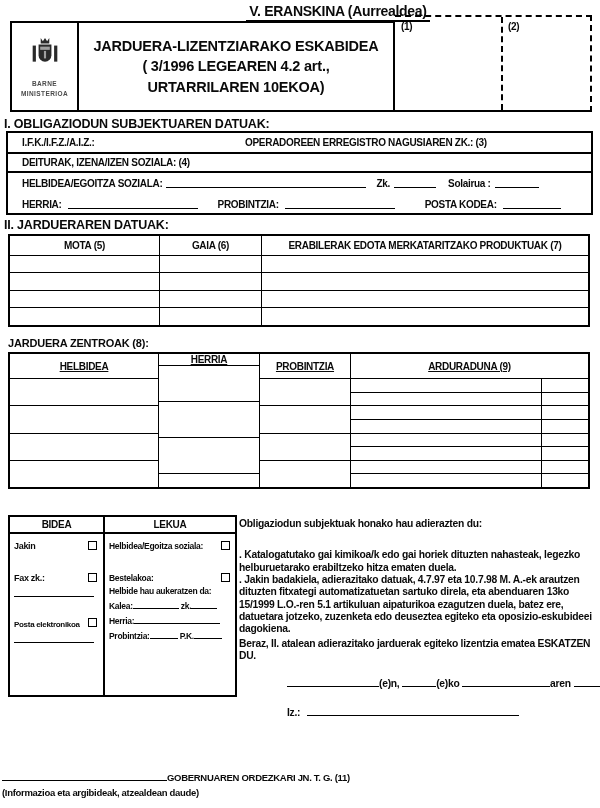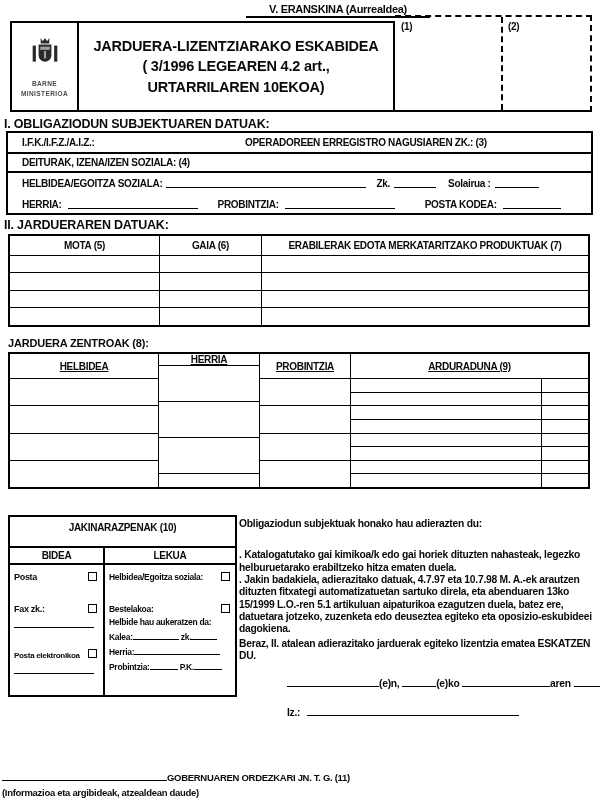--- a/index.html
+++ b/index.html
@@ -7,21 +7,21 @@
   .page {
     position:relative; width:600px; height:808px; background:#ffffff;
     font-family:"Liberation Sans", sans-serif; color:#0a0a0a; overflow:hidden;
     font-weight:700; letter-spacing:-0.3px;
   }
   .abs { position:absolute; }
   .ul { display:inline-block; border-bottom:1.5px solid #000; height:9px; vertical-align:baseline; }
   .chk { display:inline-block; width:9px; height:9px; border:1.5px solid #000; background:#fff; }
 
   
-  .top-title { left:246px; top:3px; width:184px; text-align:center; font-size:11px;
+  .top-title { left:246px; top:3px; width:184px; text-align:center; font-size:14px;
     border-bottom:2px solid #000; padding-bottom:1px; }
 
   
   .hdr { left:10px; top:21px; width:385px; height:91px; border:2.5px solid #000; display:flex; }
   .hdr-logo { width:67px; border-right:2px solid #000; display:flex; flex-direction:column;
     align-items:center; justify-content:center; padding-top:2px; }
   .ministry { font-size:6.5px; color:#4a4a4a; text-align:center; line-height:1.4;
     letter-spacing:0.4px; margin-top:8px; font-weight:700; }
   .hdr-title { flex:1; display:flex; flex-direction:column; align-items:center;
     justify-content:center; text-align:center; font-size:14.5px; line-height:1.4; letter-spacing:-0.2px; }
@@ -225,28 +225,27 @@
           <div class="subnarrow"></div>
         </div>
       <div class="subrow">
           <div class="subwide"></div>
           <div class="subnarrow"></div>
         </div>
     </div>
   </div>
 
   <div class="abs jbox">
-    <div class="jtitle">JAKINARAZPENAK (10)</div>
     <div class="jhead">
       <div class="hc1">BIDEA</div>
       <div class="hc2">LEKUA</div>
     </div>
     <div class="jbody">
       <div class="jcol1">
-        <span class="jitem" style="top:7px;">Posta</span>
+        <span class="jitem" style="top:7px;">Jakin</span>
         <span class="chk jchk" style="right:6px; top:7px;"></span>
         <span class="jitem" style="top:39px;">Fax zk.:</span>
         <span class="chk jchk" style="right:6px; top:39px;"></span>
         <span class="ul abs" style="left:4px; top:54px; width:80px;"></span>
         <span class="jitem" style="top:86px; font-size:8px;">Posta elektronikoa</span>
         <span class="chk jchk" style="right:6px; top:84px;"></span>
         <span class="ul abs" style="left:4px; top:100px; width:80px;"></span>
       </div>
       <div class="jcol2">
         <span class="jitem" style="top:7px;">Helbidea/Egoitza soziala:</span>

